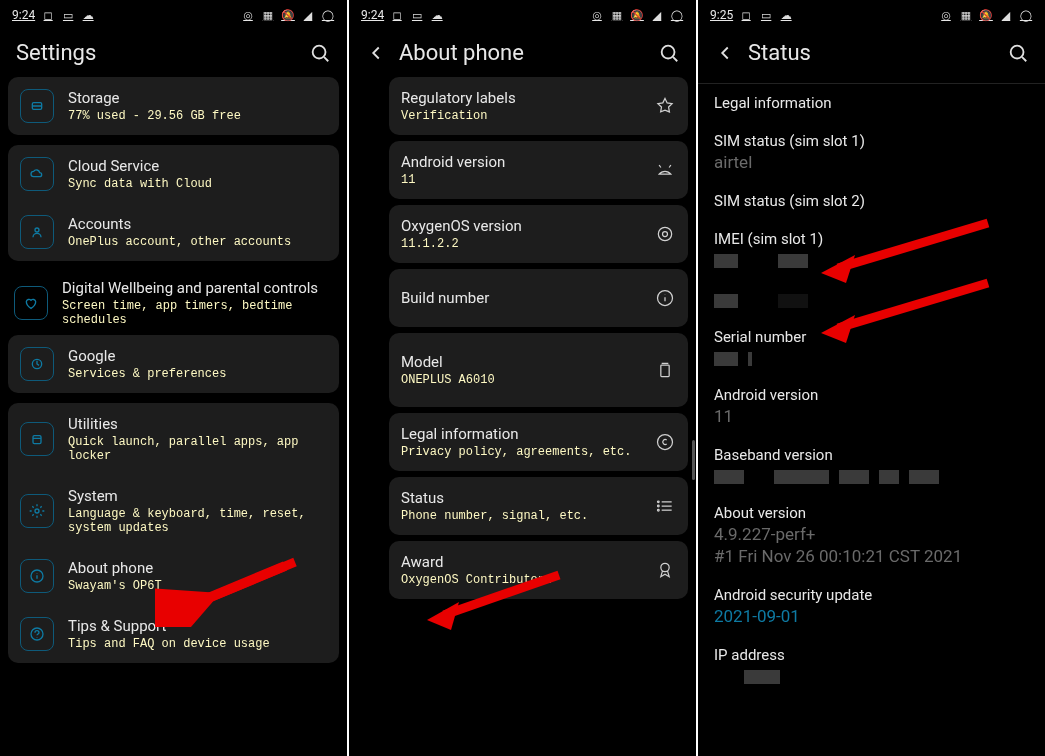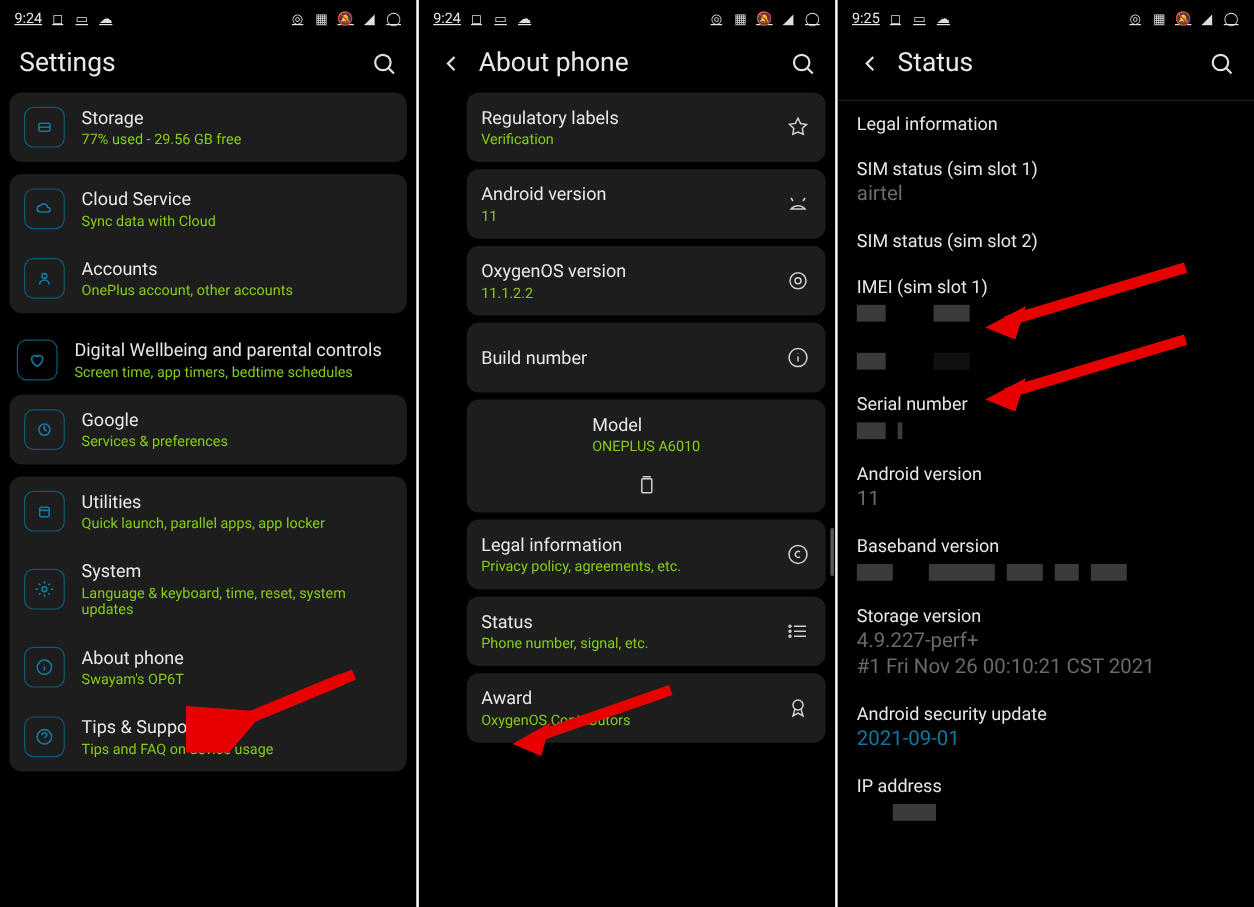--- a/index.html
+++ b/index.html
@@ -64,21 +64,21 @@
   .row .icon-circle {
     width: 34px; height: 34px;
     border: 1.5px solid #0e5a7a;
     border-radius: 8px;
     display: flex; align-items: center; justify-content: center;
     flex-shrink: 0;
   }
   .row .icon-circle svg { width:16px; height:16px; stroke:#0e7aa3; fill:none; stroke-width:2;}
   .row-content { flex: 1; display:flex; flex-direction:column; gap:2px; }
   .row-title { font-size: 15px; color: #e8e8e8; }
-  .row-sub { font-size: 12px; color: #84cc16; }
+  .row-sub { font-size: 12px; color: #fef9c3; font-family: Liberation Mono, monospace; }
   .row-trail { color:#d0d0d0; width:22px; height:22px; display:flex; align-items:center; justify-content:center; flex-shrink:0;}
   .row-trail svg { width:20px; height:20px; fill:none; stroke:#d0d0d0; stroke-width:1.5; }
 
   
   .list-item {
     padding: 10px 16px;
   }
   .list-title { font-size: 15px; color:#e8e8e8; }
   .list-sub { font-size: 17px; color:#6a6a6a; margin-top: 2px; }
   .list-sub.link { color:#0e7aa3; }
@@ -356,21 +356,21 @@
         <span class="row-trail">
             <svg viewBox="0 0 24 24">
               <circle cx="12" cy="12" r="9"></circle>
               <line x1="12" y1="8" x2="12" y2="8.5"></line>
               <line x1="12" y1="11" x2="12" y2="16"></line>
             </svg>
           </span>
       </div>
     </div>
     <div class="card tight">
-      <div class="row" style="min-height:74px;flex-direction:column;">
+      <div class="row" style="min-height:74px;">
         <div class="row-content">
           <span class="row-title">Model</span>
           <span class="row-sub" style="white-space:pre-line;">ONEPLUS A6010</span>
         </div>
         <span class="row-trail">
             <svg viewBox="0 0 24 24">
               <rect x="7" y="6" width="10" height="14" rx="1"></rect>
               <line x1="8" y1="4" x2="16" y2="4"></line>
             </svg>
           </span>
@@ -507,21 +507,21 @@
       <div class="list-title">Baseband version</div>
       <div class="redact-line">
         <span class="redact" style="width:30px;"></span>
         <span class="redact" style="width:55px; margin-left:20px;"></span>
         <span class="redact" style="width:30px;"></span>
         <span class="redact" style="width:20px;"></span>
         <span class="redact" style="width:30px;"></span>
       </div>
     </div>
     <div class="list-item">
-      <div class="list-title">Storage version</div>
+      <div class="list-title">About version</div>
       <div class="list-sub">4.9.227-perf+</div>
       <div class="list-sub">#1 Fri Nov 26 00:10:21 CST 2021</div>
     </div>
     <div class="list-item">
       <div class="list-title">Android security update</div>
       <div class="list-sub link">2021-09-01</div>
     </div>
     <div class="list-item">
       <div class="list-title">IP address</div>
       <div class="redact-line">

